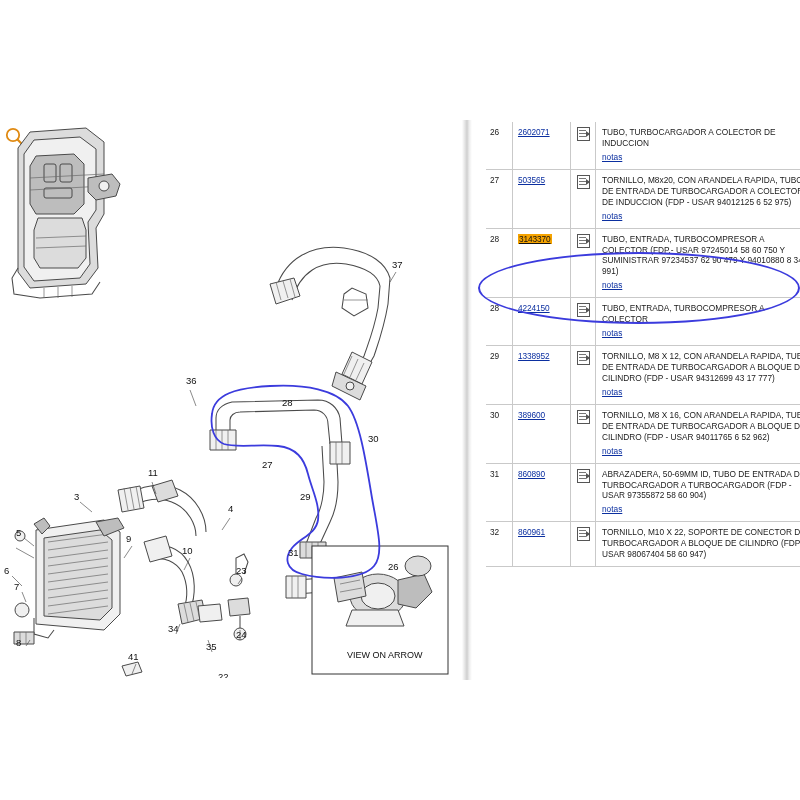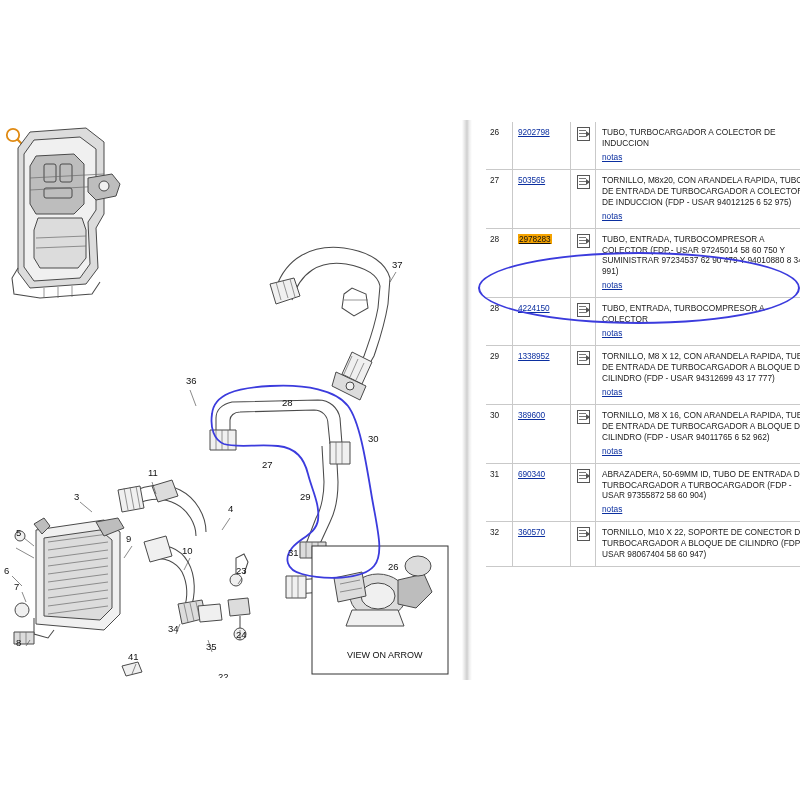--- a/index.html
+++ b/index.html
@@ -375,21 +375,21 @@
 
   <div id="center-rule"></div>
 
   <div id="parts-panel">
     <table class="parts-table">
       <tbody>
 
         <tr>
           <td class="c-idx">26</td>
           <td class="c-num">
-            <span class="partnum">9202798</span>
+            <span class="partnum">2602071</span>
           </td>
           <td class="c-ico">
             <span class="doc-icon"></span>
           </td>
           <td class="c-desc">
             <span class="desc-text">TUBO, TURBOCARGADOR A COLECTOR DE INDUCCION</span>
             <span class="notas">notas</span>
           </td>
         </tr>
 
@@ -403,21 +403,21 @@
           </td>
           <td class="c-desc">
             <span class="desc-text">TORNILLO, M8x20, CON ARANDELA RAPIDA, TUBO DE ENTRADA DE TURBOCARGADOR A COLECTOR DE INDUCCION (FDP - USAR 94012125 6 52 975)</span>
             <span class="notas">notas</span>
           </td>
         </tr>
 
         <tr class="row-hl">
           <td class="c-idx">28</td>
           <td class="c-num">
-            <span class="partnum hl">2978283</span>
+            <span class="partnum hl">3143370</span>
           </td>
           <td class="c-ico">
             <span class="doc-icon"></span>
           </td>
           <td class="c-desc">
             <span class="desc-text">TUBO, ENTRADA, TURBOCOMPRESOR A COLECTOR (FDP.- USAR 97245014 58 60 750 Y SUMINISTRAR 97234537 62 90 479 Y 94010880 8 34 991)</span>
             <span class="notas">notas</span>
           </td>
         </tr>
 
@@ -459,35 +459,35 @@
           </td>
           <td class="c-desc">
             <span class="desc-text">TORNILLO, M8 X 16, CON ARANDELA RAPIDA, TUBO DE ENTRADA DE TURBOCARGADOR A BLOQUE DE CILINDRO (FDP - USAR 94011765 6 52 962)</span>
             <span class="notas">notas</span>
           </td>
         </tr>
 
         <tr>
           <td class="c-idx">31</td>
           <td class="c-num">
-            <span class="partnum">690340</span>
+            <span class="partnum">860890</span>
           </td>
           <td class="c-ico">
             <span class="doc-icon"></span>
           </td>
           <td class="c-desc">
             <span class="desc-text">ABRAZADERA, 50-69MM ID, TUBO DE ENTRADA DE TURBOCARGADOR A TURBOCARGADOR (FDP - USAR 97355872 58 60 904)</span>
             <span class="notas">notas</span>
           </td>
         </tr>
 
         <tr>
           <td class="c-idx">32</td>
           <td class="c-num">
-            <span class="partnum">360570</span>
+            <span class="partnum">860961</span>
           </td>
           <td class="c-ico">
             <span class="doc-icon"></span>
           </td>
           <td class="c-desc">
             <span class="desc-text">TORNILLO, M10 X 22, SOPORTE DE CONECTOR DE TURBOCARGADOR A BLOQUE DE CILINDRO (FDP - USAR 98067404 58 60 947)</span>
           </td>
         </tr>
 
       </tbody>

